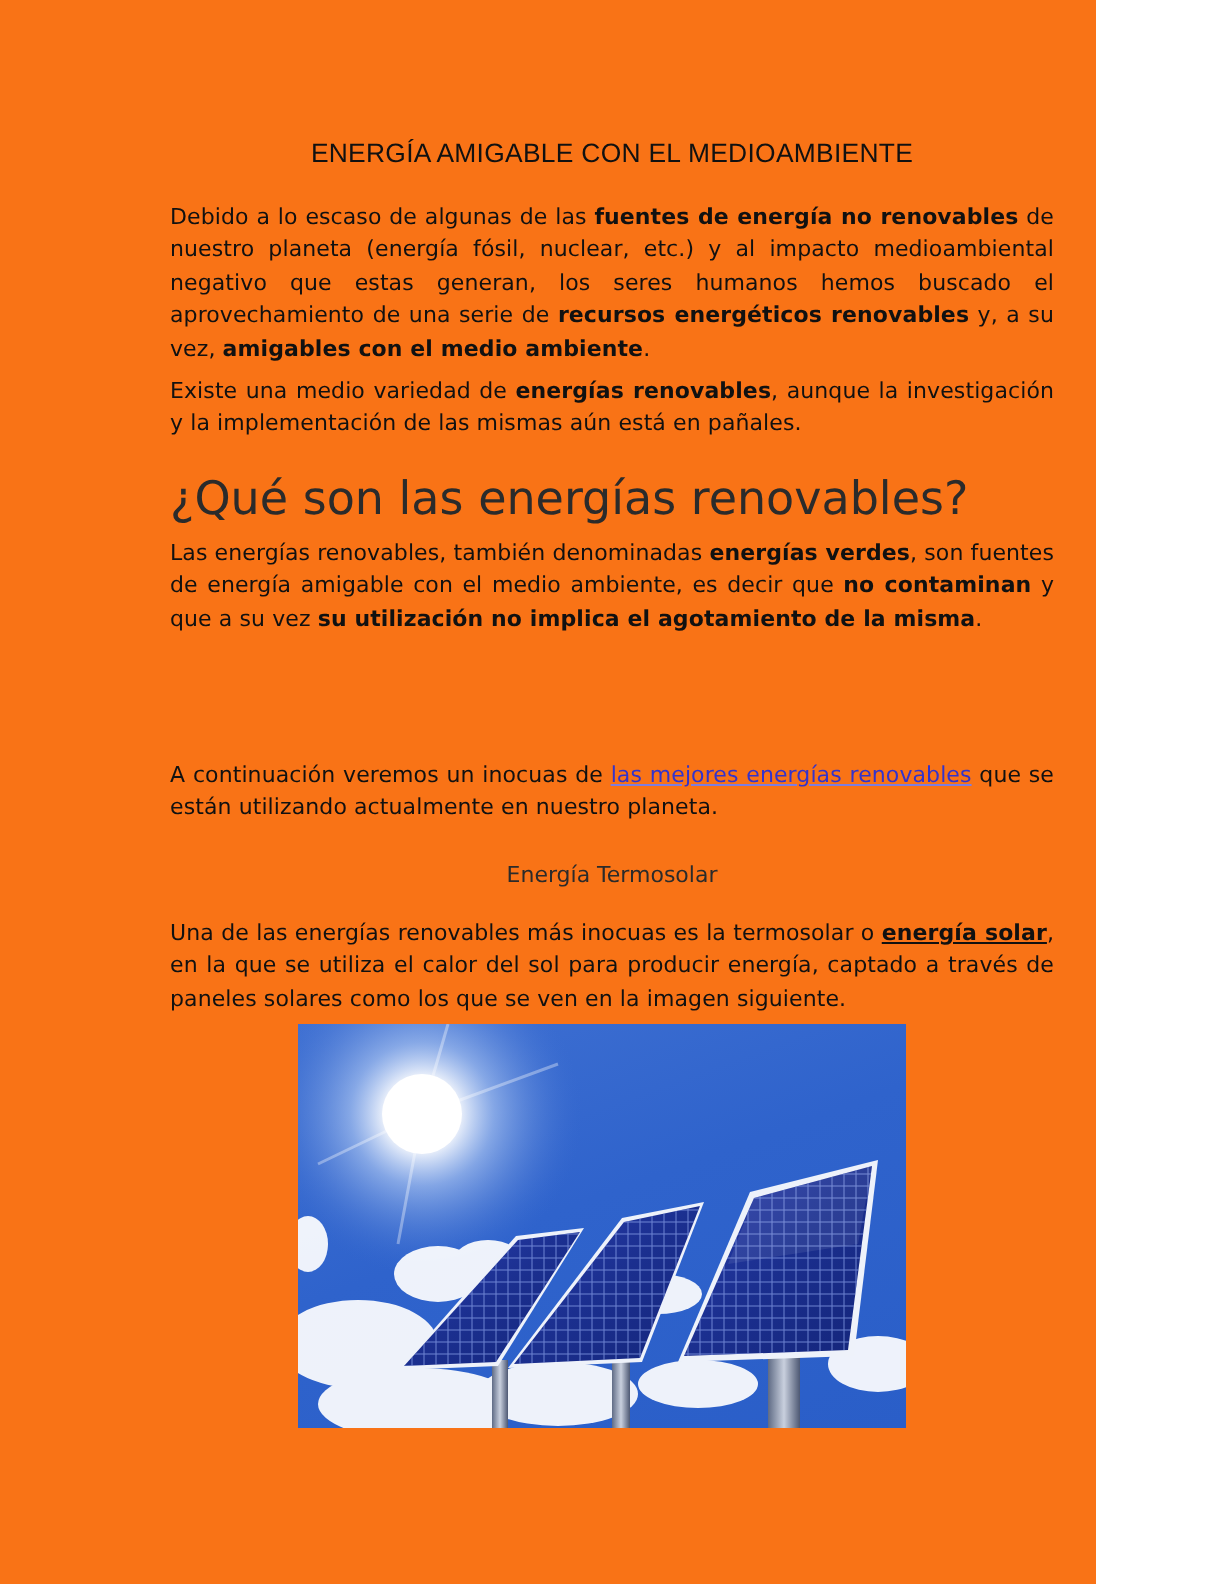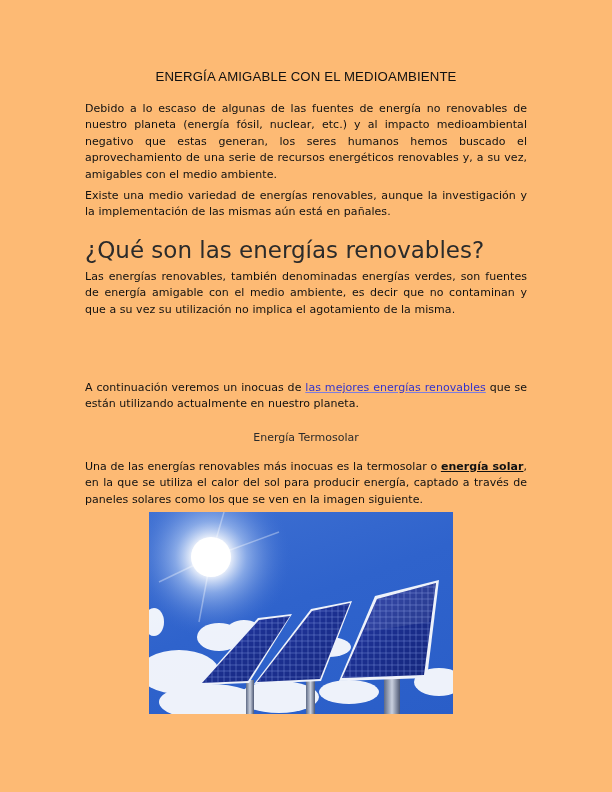--- a/index.html
+++ b/index.html
@@ -11,23 +11,23 @@
       width: 612px;
       height: 792px;
       position: relative;
       overflow: hidden;
       font-family: "DejaVu Sans", sans-serif;
       color: #111111;
     }
     .page {
       position: absolute;
       left: 0; top: 0;
-      width: 612px;
+      width: 548px;
       height: 792px;
-      background: #fdba74;
+      background: #f97316;
     }
     .doc-title {
       position: absolute;
       left: 0;
       top: 69px;
       width: 612px;
       text-align: center;
       font-family: "Liberation Sans", sans-serif;
       font-size: 13.2px;
       letter-spacing: 0.15px;
@@ -42,21 +42,21 @@
     }
     p.body {
       margin: 0;
       font-size: 11px;
       line-height: 16.4px;
       text-align: justify;
       color: #111;
       letter-spacing: 0.05px;
     }
     p.body b {
-      font-weight: normal;
+      font-weight: bold;
     }
     .h2 {
       margin: 0;
       font-family: "DejaVu Sans", sans-serif;
       font-size: 23px;
       font-weight: normal;
       color: #2b2b2b;
       line-height: 24px;
     }
     .h3 {

